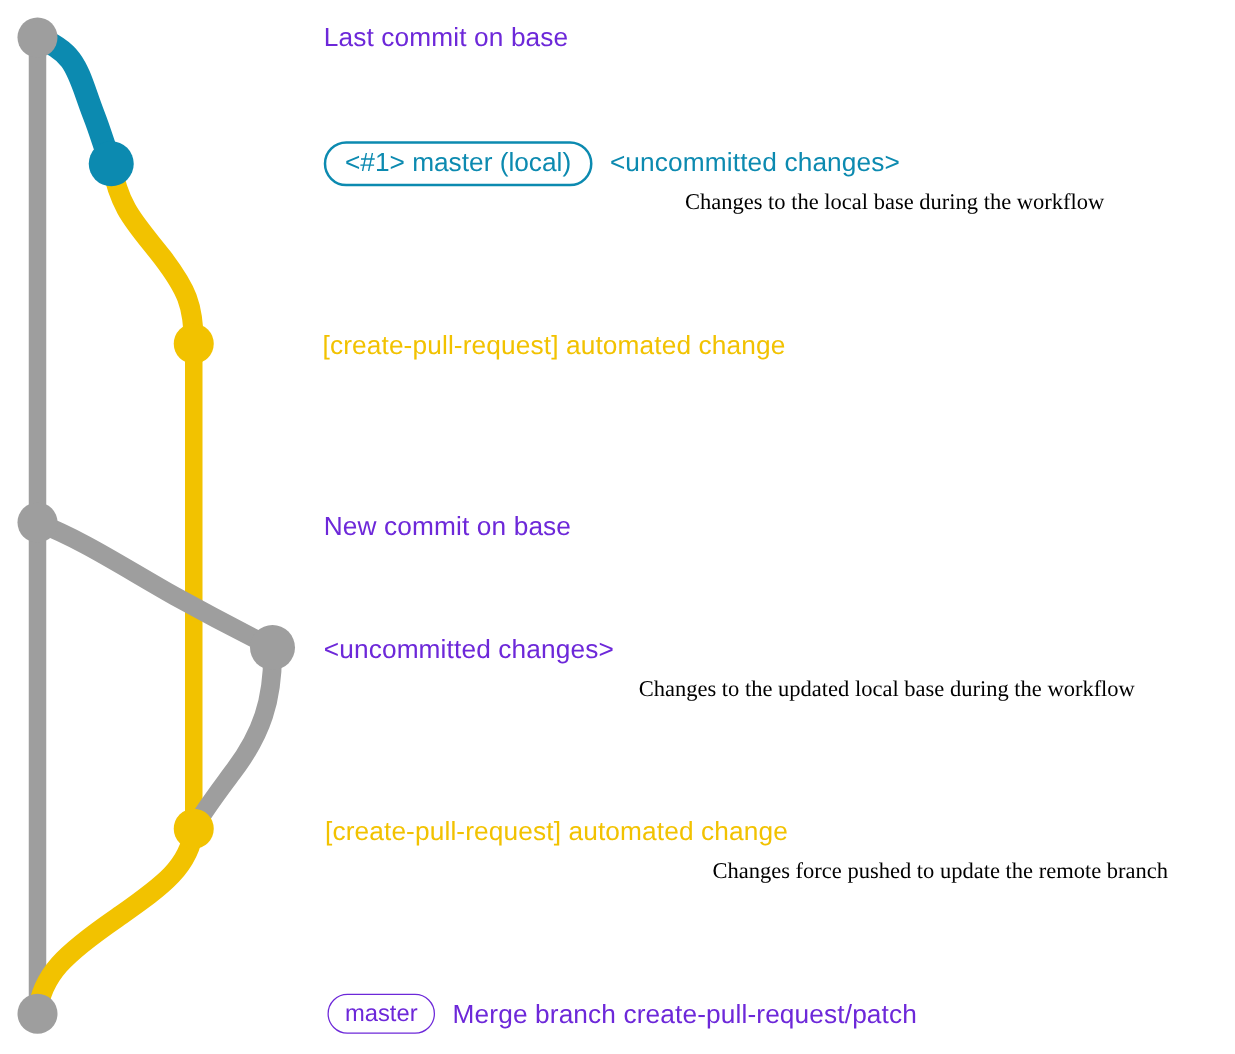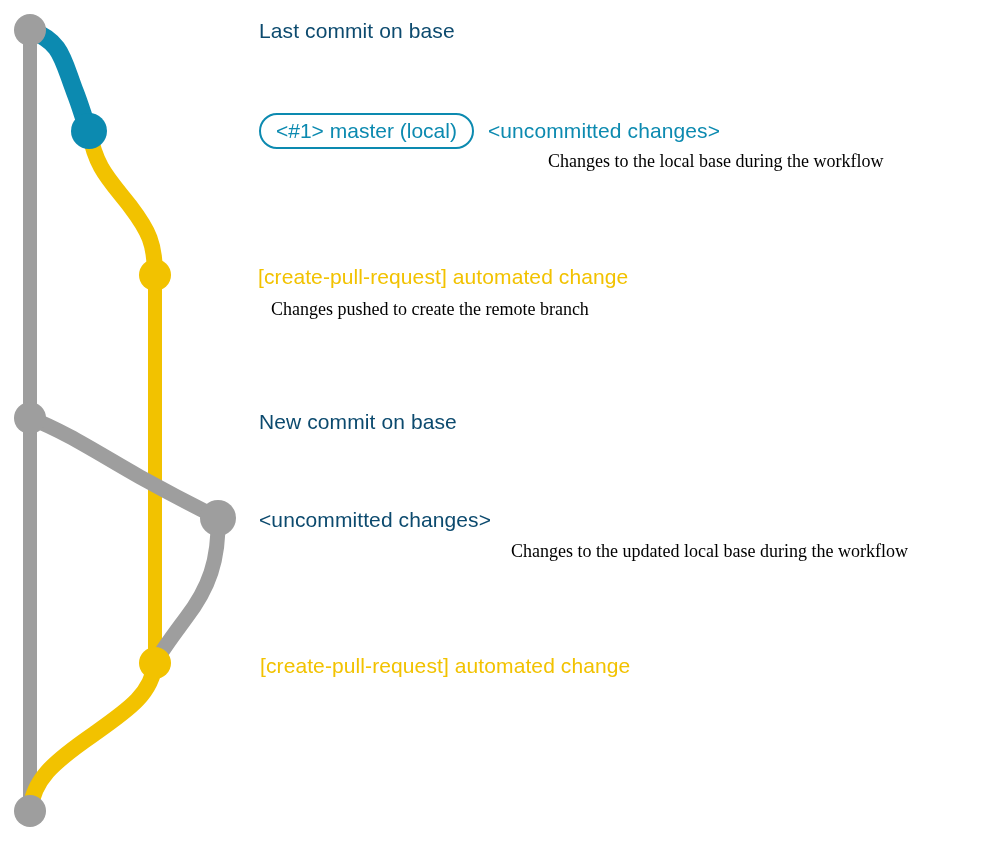--- a/index.html
+++ b/index.html
@@ -79,21 +79,21 @@
     height: 32px;
     font-size: 19px;
     border-width: 1.6px;
     border-radius: 16px;
     padding: 0 13px;
   }
 
   .pill-gap { margin-right: 14px; }
 
   
-  .c-gray  { color: #0c4a6e; }
+  .c-gray  { color: #6d28d9; }
   .c-teal  { color: #0c8ab0; }
   .c-amber { color: #f2c200; }
 </style>
 </head>
 <body>
 
 <svg id="graph-canvas" viewBox="0 0 988 843" width="988" height="843" xmlns="http://www.w3.org/2000/svg">
 
   <path d="M 30 30 L 30 811" stroke="#9e9e9e" stroke-width="14" fill="none" stroke-linecap="round"></path>
 
@@ -126,29 +126,33 @@
 
   <div class="row" style="left:259px; top:113px; height:35px;">
     <span class="pill c-teal pill-gap">&lt;#1&gt; master (local)</span>
     <span class="headline c-teal">&lt;uncommitted changes&gt;</span>
   </div>
   <div class="subline" style="left:511px; top:152px;margin-left:37px;">Changes to the local base during the workflow</div>
 
   <div class="row" style="left:258px; top:264px; height:24px;">
     <span class="headline c-amber">[create-pull-request] automated change</span>
   </div>
-  <div class="subline" style="left:271px; top:300px;">Changes pushed to create the remote branch</div>
 
   <div class="row" style="left:259px; top:409px; height:24px;">
     <span class="headline c-gray">New commit on base</span>
   </div>
 
   <div class="row" style="left:259px; top:503px; height:33px;">
     <span class="headline c-gray">&lt;uncommitted changes&gt;</span>
   </div>
   <div class="subline" style="left:511px; top:542px;">Changes to the updated local base during the workflow</div>
 
   <div class="row" style="left:260px; top:648px; height:35px;">
     <span class="headline c-amber">[create-pull-request] automated change</span>
   </div>
+  <div class="subline" style="left:570px; top:687px;">Changes force pushed to update the remote branch</div>
 
+  <div class="row" style="left:262px; top:795px; height:32px;">
+    <span class="pill pill-sm c-gray pill-gap">master</span>
+    <span class="headline c-gray">Merge branch create-pull-request/patch</span>
+  </div>
 
 </div>
 
 </body></html>

